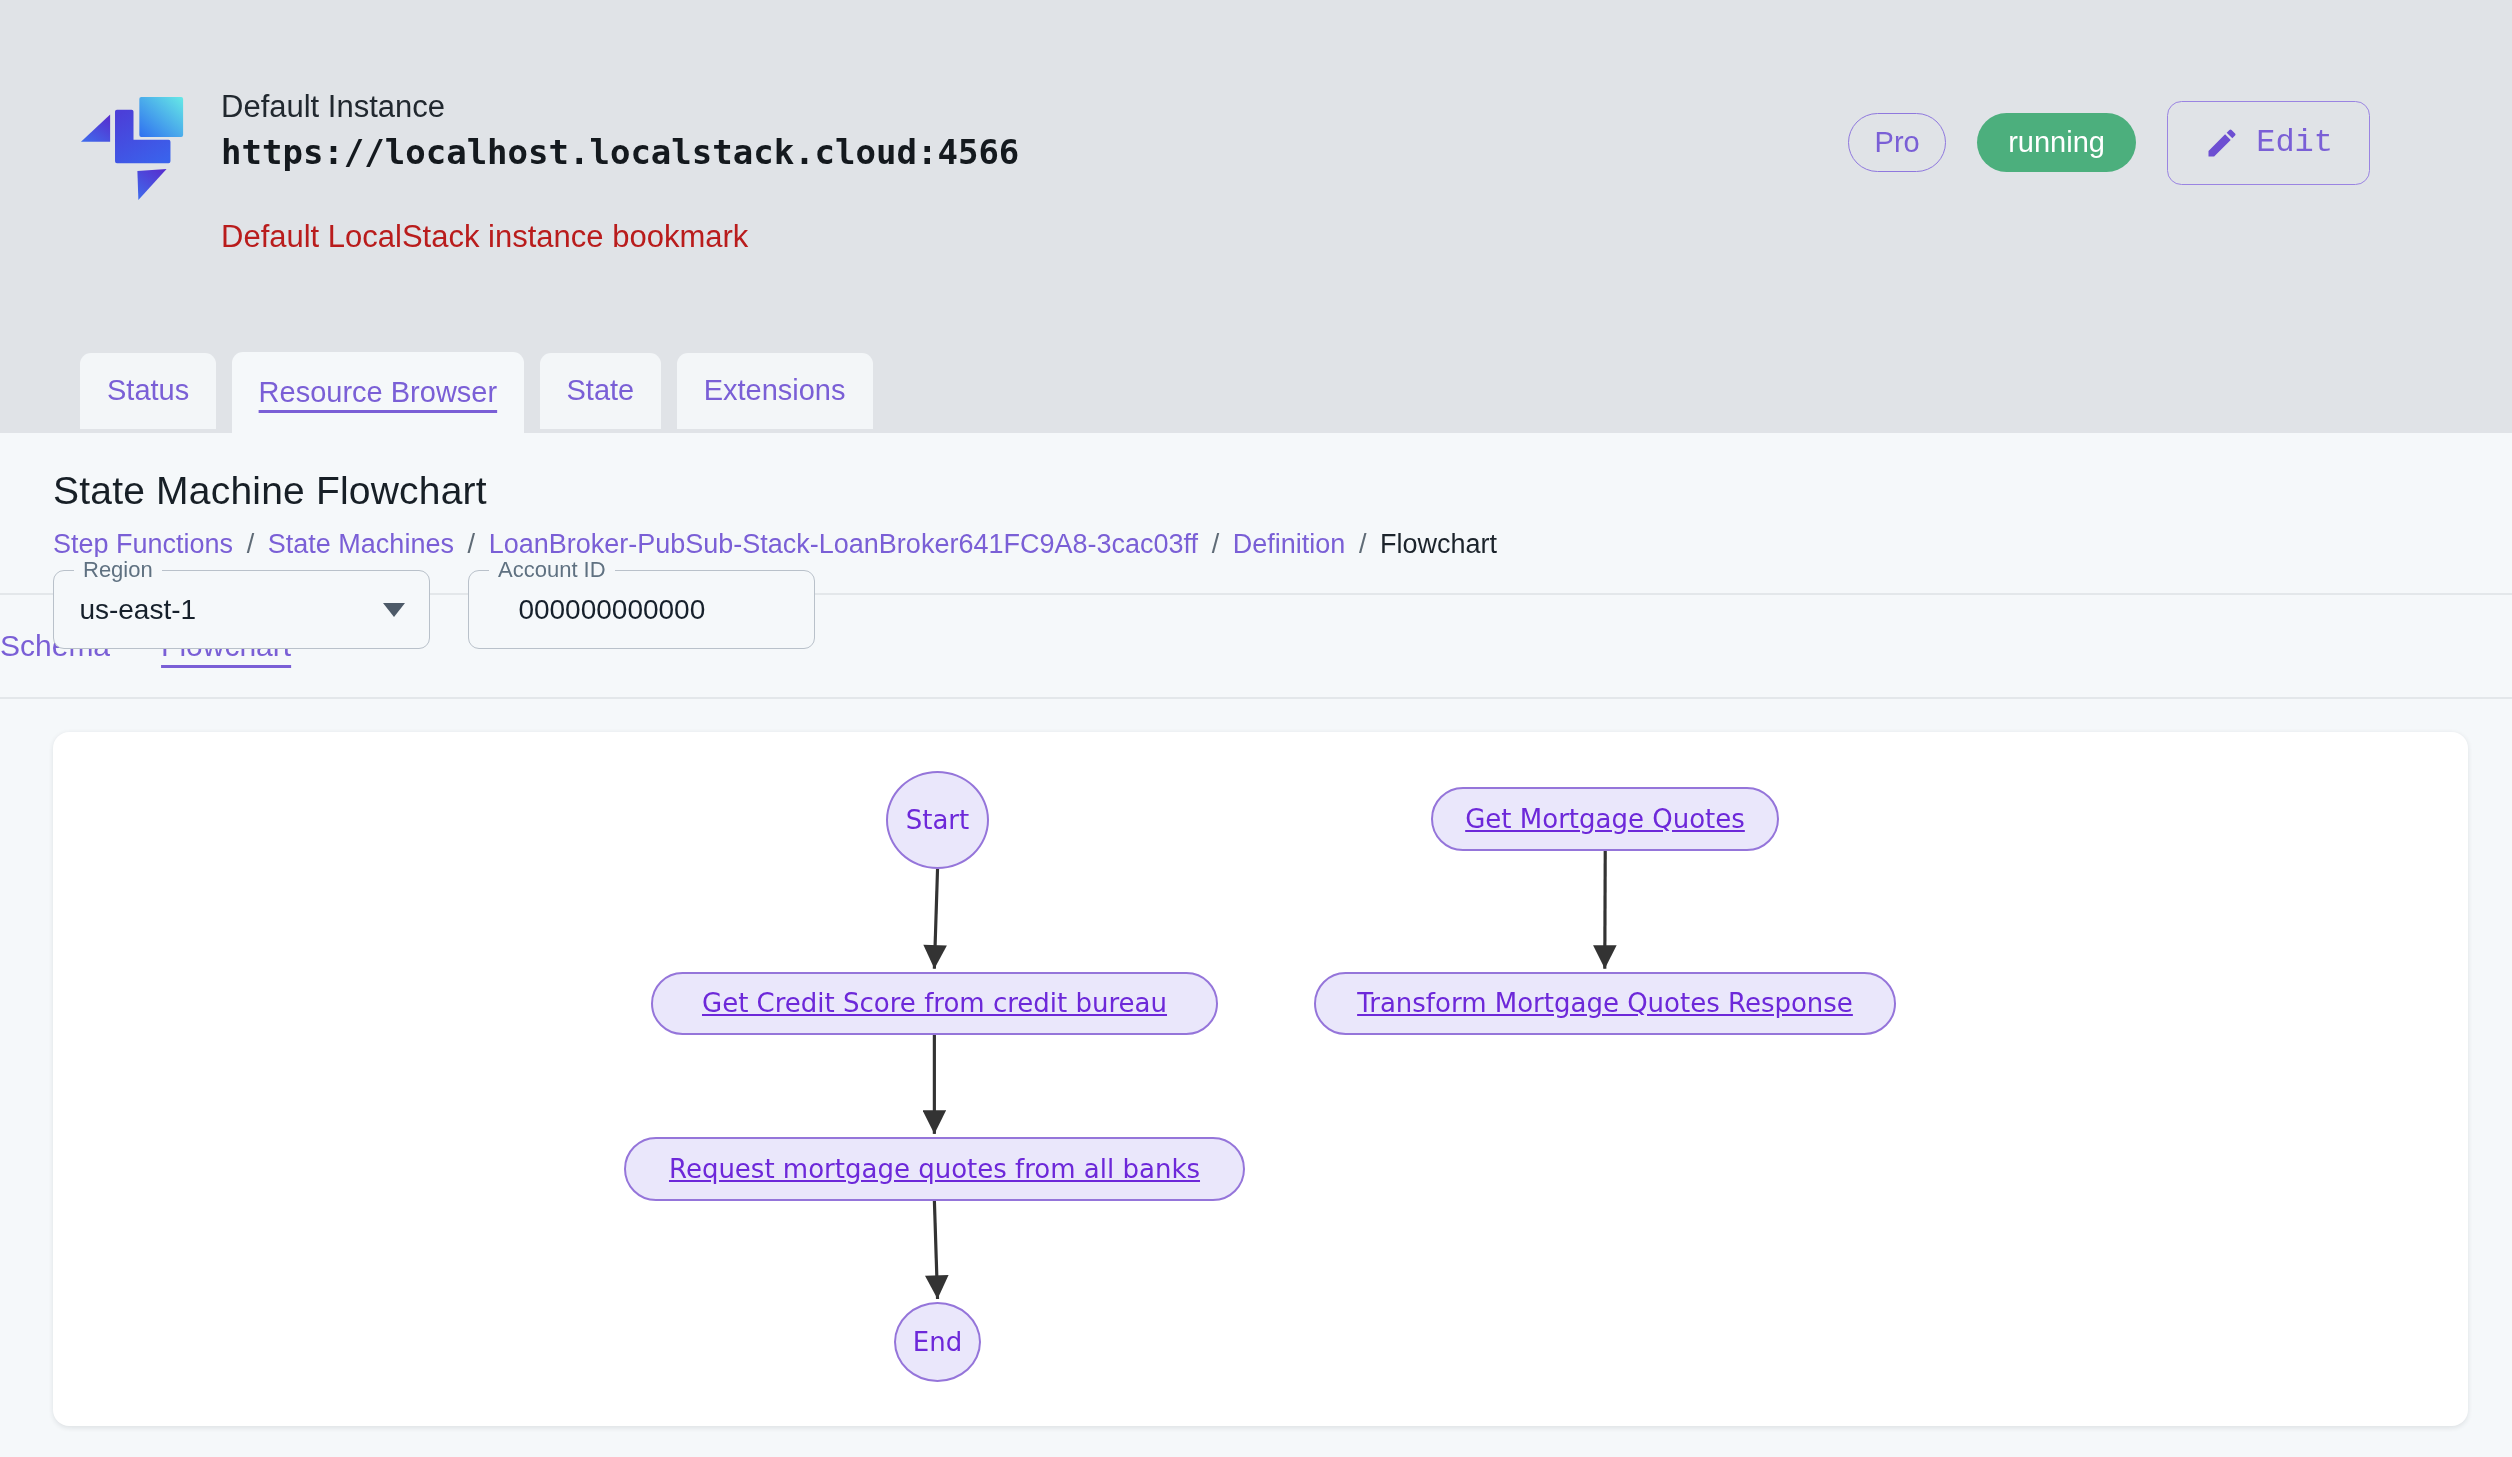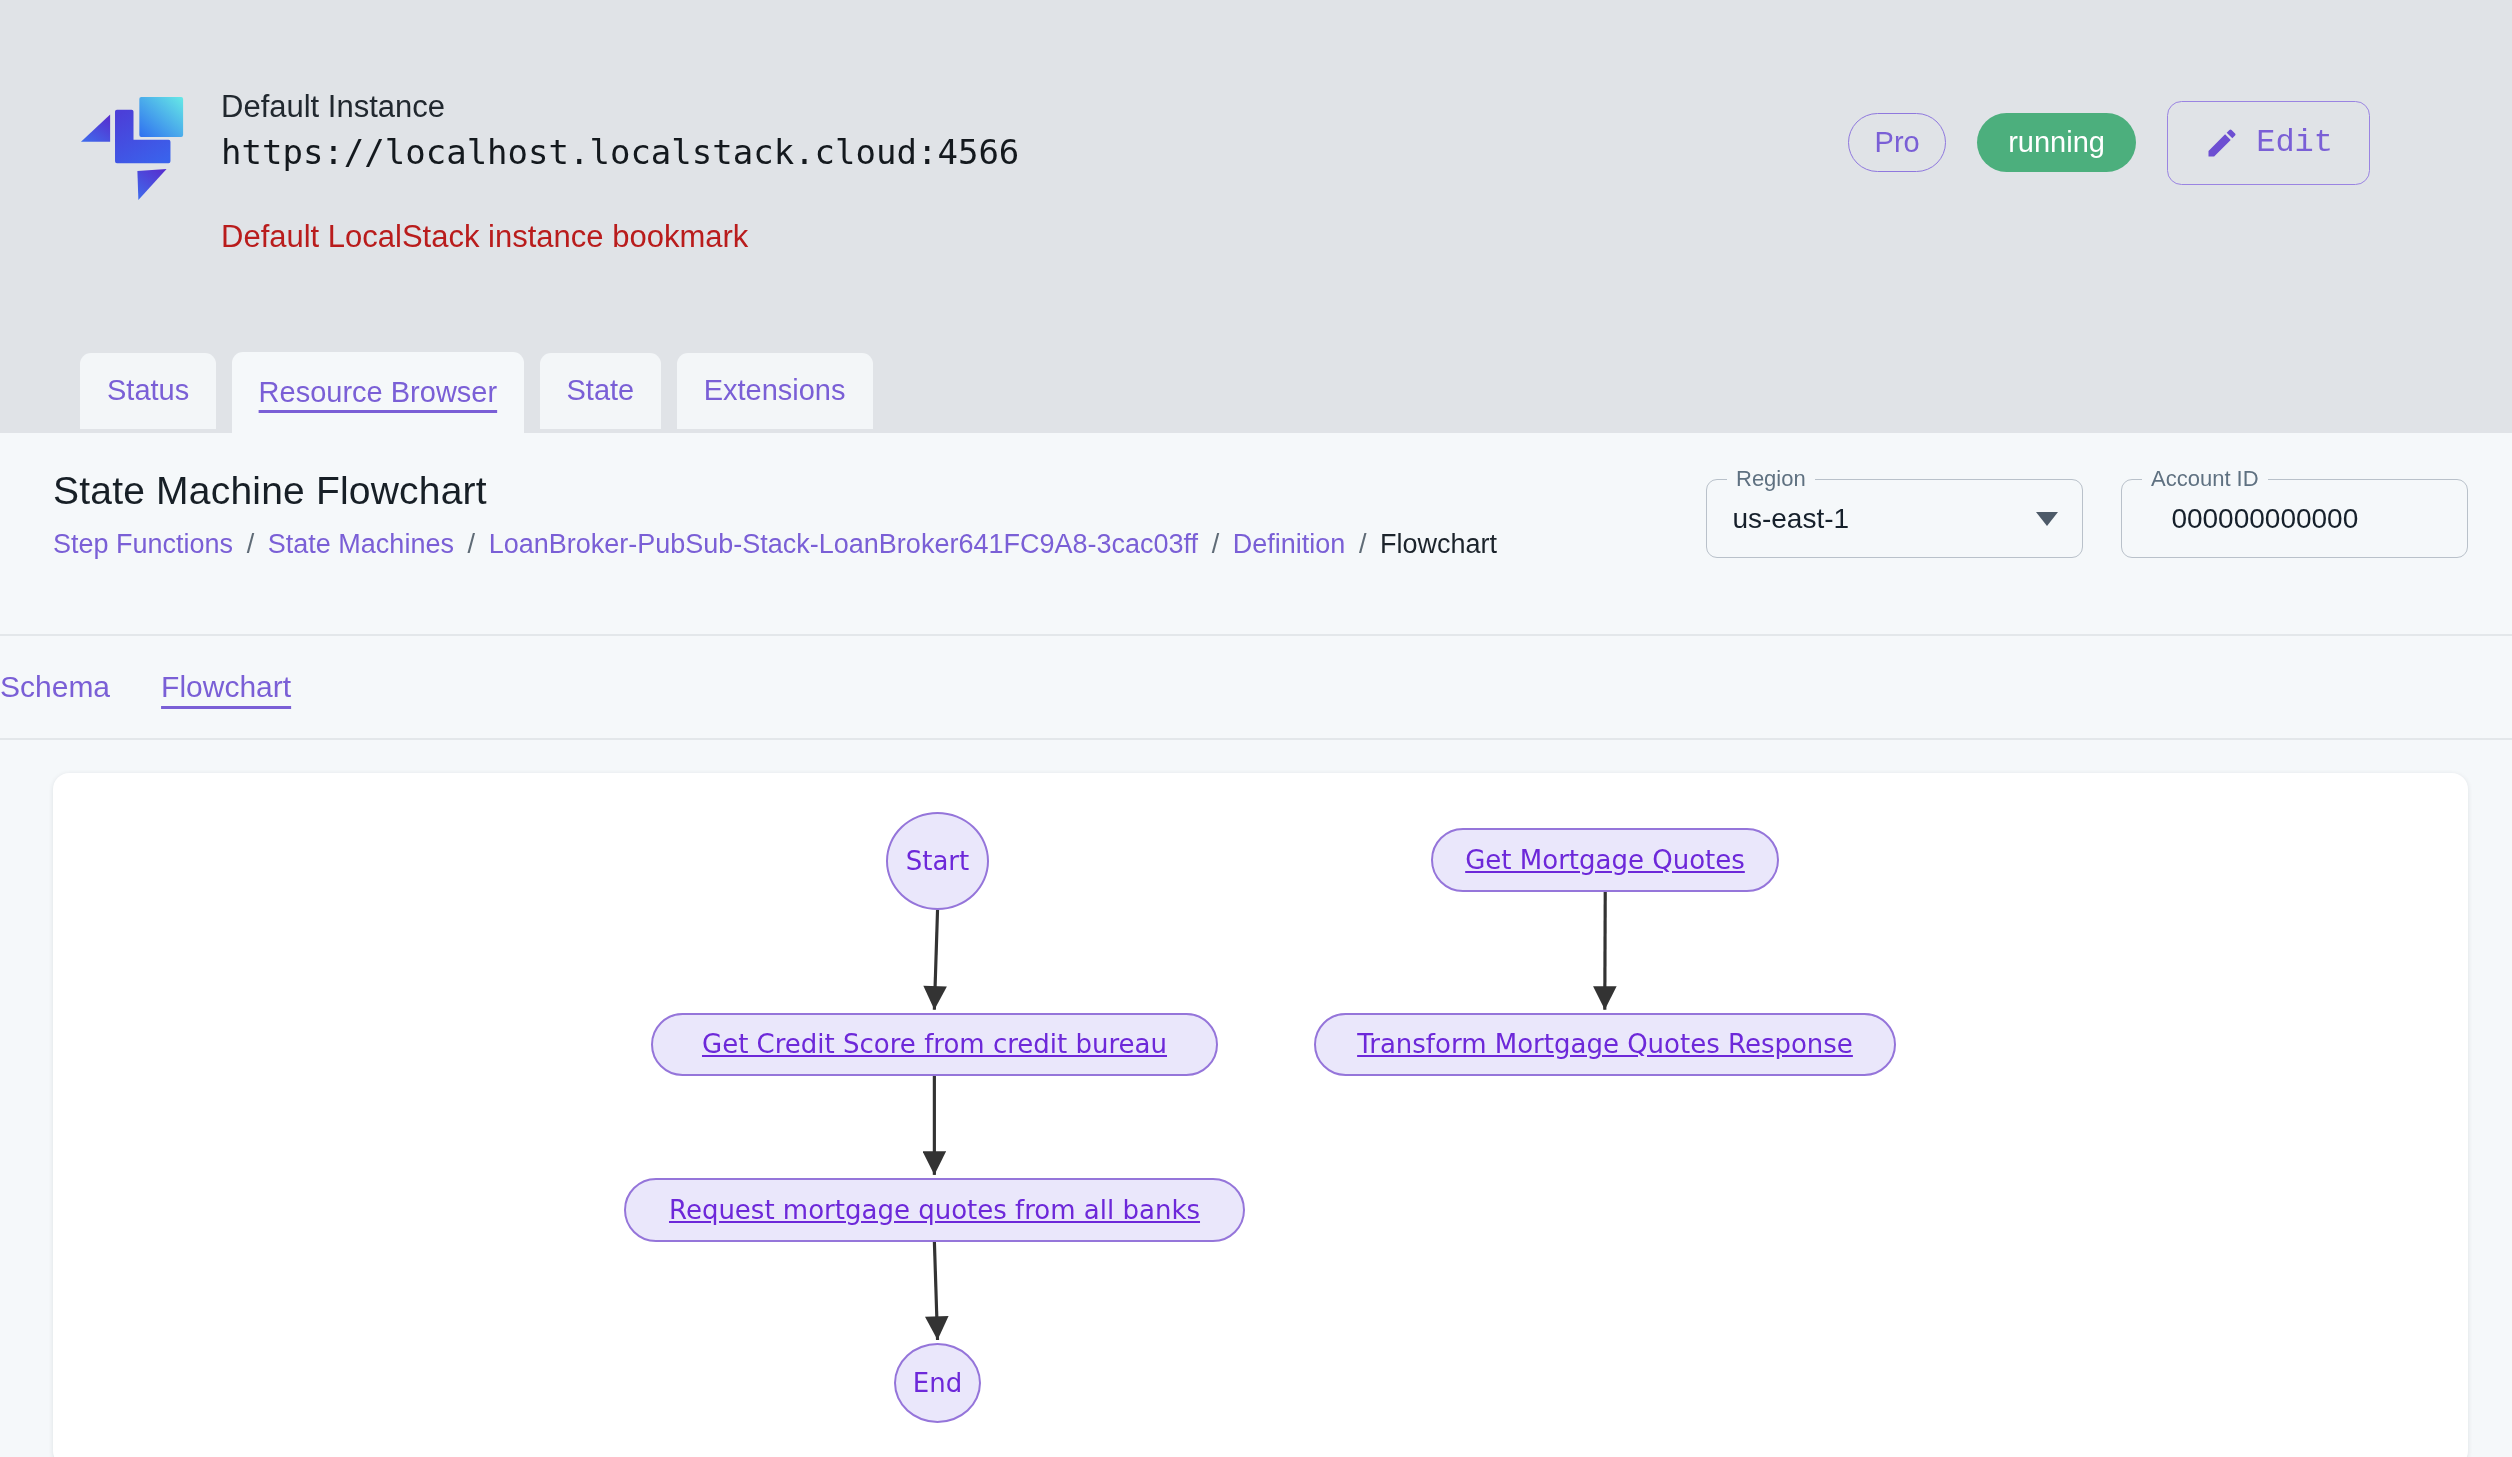--- a/index.html
+++ b/index.html
@@ -11,42 +11,42 @@
     overflow:hidden;
   }
   .page { position:relative; width:2512px; height:1457px; }
 
   
   .header-area { position:relative; height:433px; background:#e0e3e7; }
   .header-row { display:flex; align-items:flex-start; padding:88px 142px 0 80px; }
   .logo { width:107px; height:107px; flex:0 0 auto; margin-top:9px; }
   .instance-info { margin-left:34px; }
   .instance-name { font-size:31px; color:#21282f; line-height:1.25; }
-  .instance-url  { font-size:34px; font-weight:normal; font-family:"DejaVu Sans Mono", monospace; color:#14191e; margin-top:5.4px; }
+  .instance-url  { font-size:34px; font-weight:bold; font-family:"DejaVu Sans Mono", monospace; color:#14191e; margin-top:5.4px; }
   .instance-desc { font-size:31px; color:#b91c1c; margin-top:47px; }
   .header-spacer { flex:1; }
   .header-badges { display:flex; align-items:center; gap:31px; margin-top:12.7px; }
   .chip { display:inline-flex; align-items:center; justify-content:center; height:59px; border-radius:30px; font-size:29px; }
   .chip-outline { border:1.8px solid #8f78de; color:#7a5fd6; padding:0 25.4px; background:transparent; }
   .chip-green { background:#4caf7d; color:#ffffff; padding:0 31px; }
   .edit-btn { display:inline-flex; align-items:center; gap:16.3px; height:84px; padding:0 36px;
     background:transparent; border:1.8px solid #9a84e2; border-radius:14.5px; color:#7a5fd6;
     font-size:32px; font-family:Liberation Mono, monospace; cursor:pointer; }
   .edit-btn svg { width:36px; height:36px; }
 
   
   .tabs { position:absolute; left:80px; bottom:0; display:flex; gap:15.4px; align-items:flex-end; }
   .tab { height:76px; margin-bottom:4.5px; padding:0 27px; display:flex; align-items:center;
     background:#f3f6f8; border-radius:11px 11px 0 0; color:#7a5fd6; font-size:29px; cursor:pointer; }
   .tab.active { height:81px; margin-bottom:0; background:#f5f8fa; }
   .tab.active .tab-label { text-decoration:underline; text-underline-offset:8.2px; text-decoration-thickness:2.7px; }
 
   
   .content { position:relative; height:1024px; background:#f5f8fa; }
-  .title-row { display:flex; justify-content:space-between; align-items:flex-start; padding:36px 44px 0 53px; height:201px; }
+  .title-row { display:flex; justify-content:space-between; align-items:flex-start; padding:36px 44px 0 53px; height:160px;flex-direction:column; }
   .page-title { font-size:39px; font-weight:500; color:#171f26; letter-spacing:0.2px; }
   .breadcrumb { margin-top:16.3px; font-size:27px; display:flex; gap:13.6px; white-space:nowrap; }
   .breadcrumb .crumb { color:#7a5fd6; cursor:pointer; }
   .breadcrumb .crumb.current { color:#1c242c; cursor:default; }
   .breadcrumb .sep { color:#5f6b76; }
 
   .field-row { display:flex; gap:38px; margin-top:10px; }
   .field { position:relative; height:79px; border:1.8px solid #b9c1ca; border-radius:11px; background:#f5f8fa;
     display:flex; align-items:center; }
   .field-label { position:absolute; top:-14.5px; left:20px; padding:0 9px; background:#f5f8fa;

